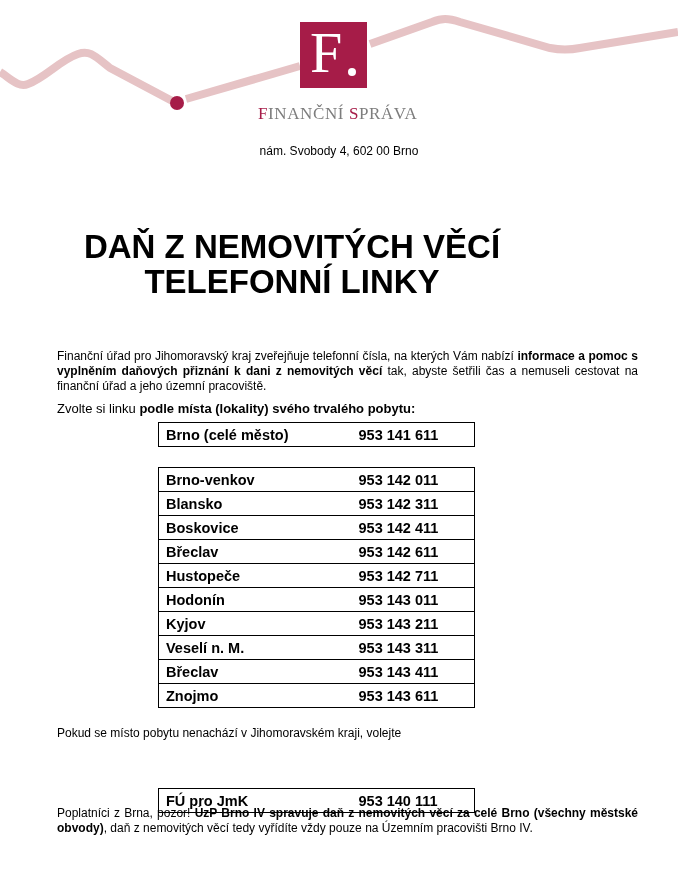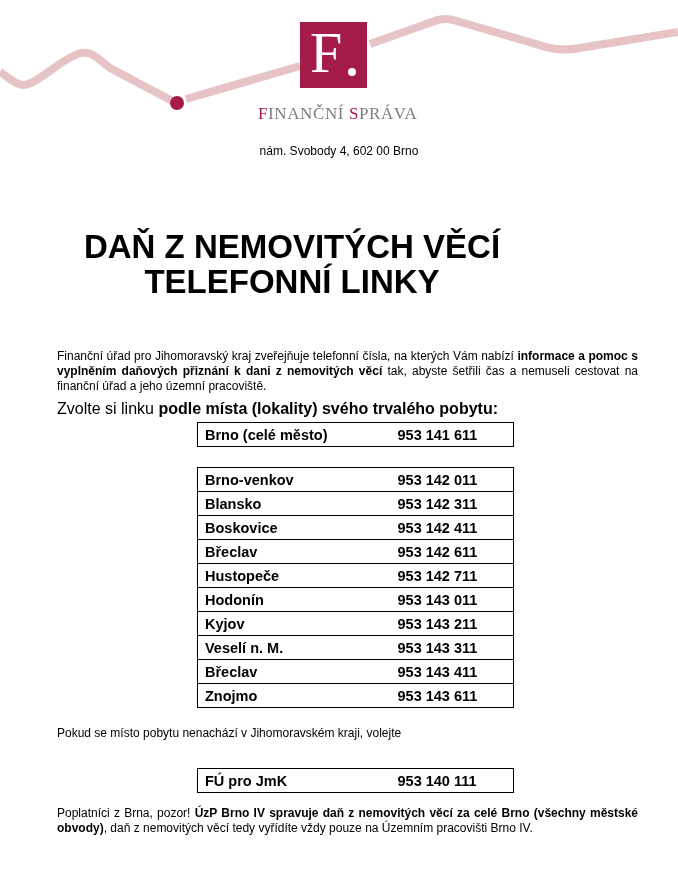--- a/index.html
+++ b/index.html
@@ -35,36 +35,36 @@
       position: absolute; left: 0; width: 584px; top: 229px; text-align: center;
       font-weight: bold; font-size: 33px; line-height: 35px;
     }
 
     .intro {
       position: absolute; left: 57px; top: 325px; width: 581px; font-size: 12px; line-height: 15px; text-align: justify; margin-top: 24px;
     }
     .intro b { font-weight: bold; }
 
     .choose {
-      position: absolute; left: 57px; top: 401px; font-size: 16px; line-height: 15px;
+      position: absolute; left: 57px; top: 401px; font-size: 13px; line-height: 15px;
     }
     .choose b { font-weight: bold; }
 
     .phone-table {
-      position: absolute; left: 158px; width: 317px; border-collapse: collapse; margin-left: 39px;
+      position: absolute; left: 158px; width: 317px; border-collapse: collapse;
     }
     .phone-table td {
       border: 1.5px solid #000; height: 24px; font-size: 14.5px; font-weight: bold; padding: 0 0 0 7px; vertical-align: middle;
     }
     .phone-table td.loc { border-right: none; width: 200px; }
     .phone-table td.num { border-left: none; padding-left: 0; }
 
     .t-brno { top: 422px; }
     .t-cities { top: 467px; }
-    .t-fu { top: 768px; }
+    .t-fu { top: 788px; }
 
     .outside {
       position: absolute; left: 57px; top: 726px; font-size: 12px; line-height: 15px;
     }
 
     .note {
       position: absolute; left: 57px; top: 806px; width: 581px; font-size: 12px; line-height: 15px; text-align: justify;
     }
   </style>
 </head>

